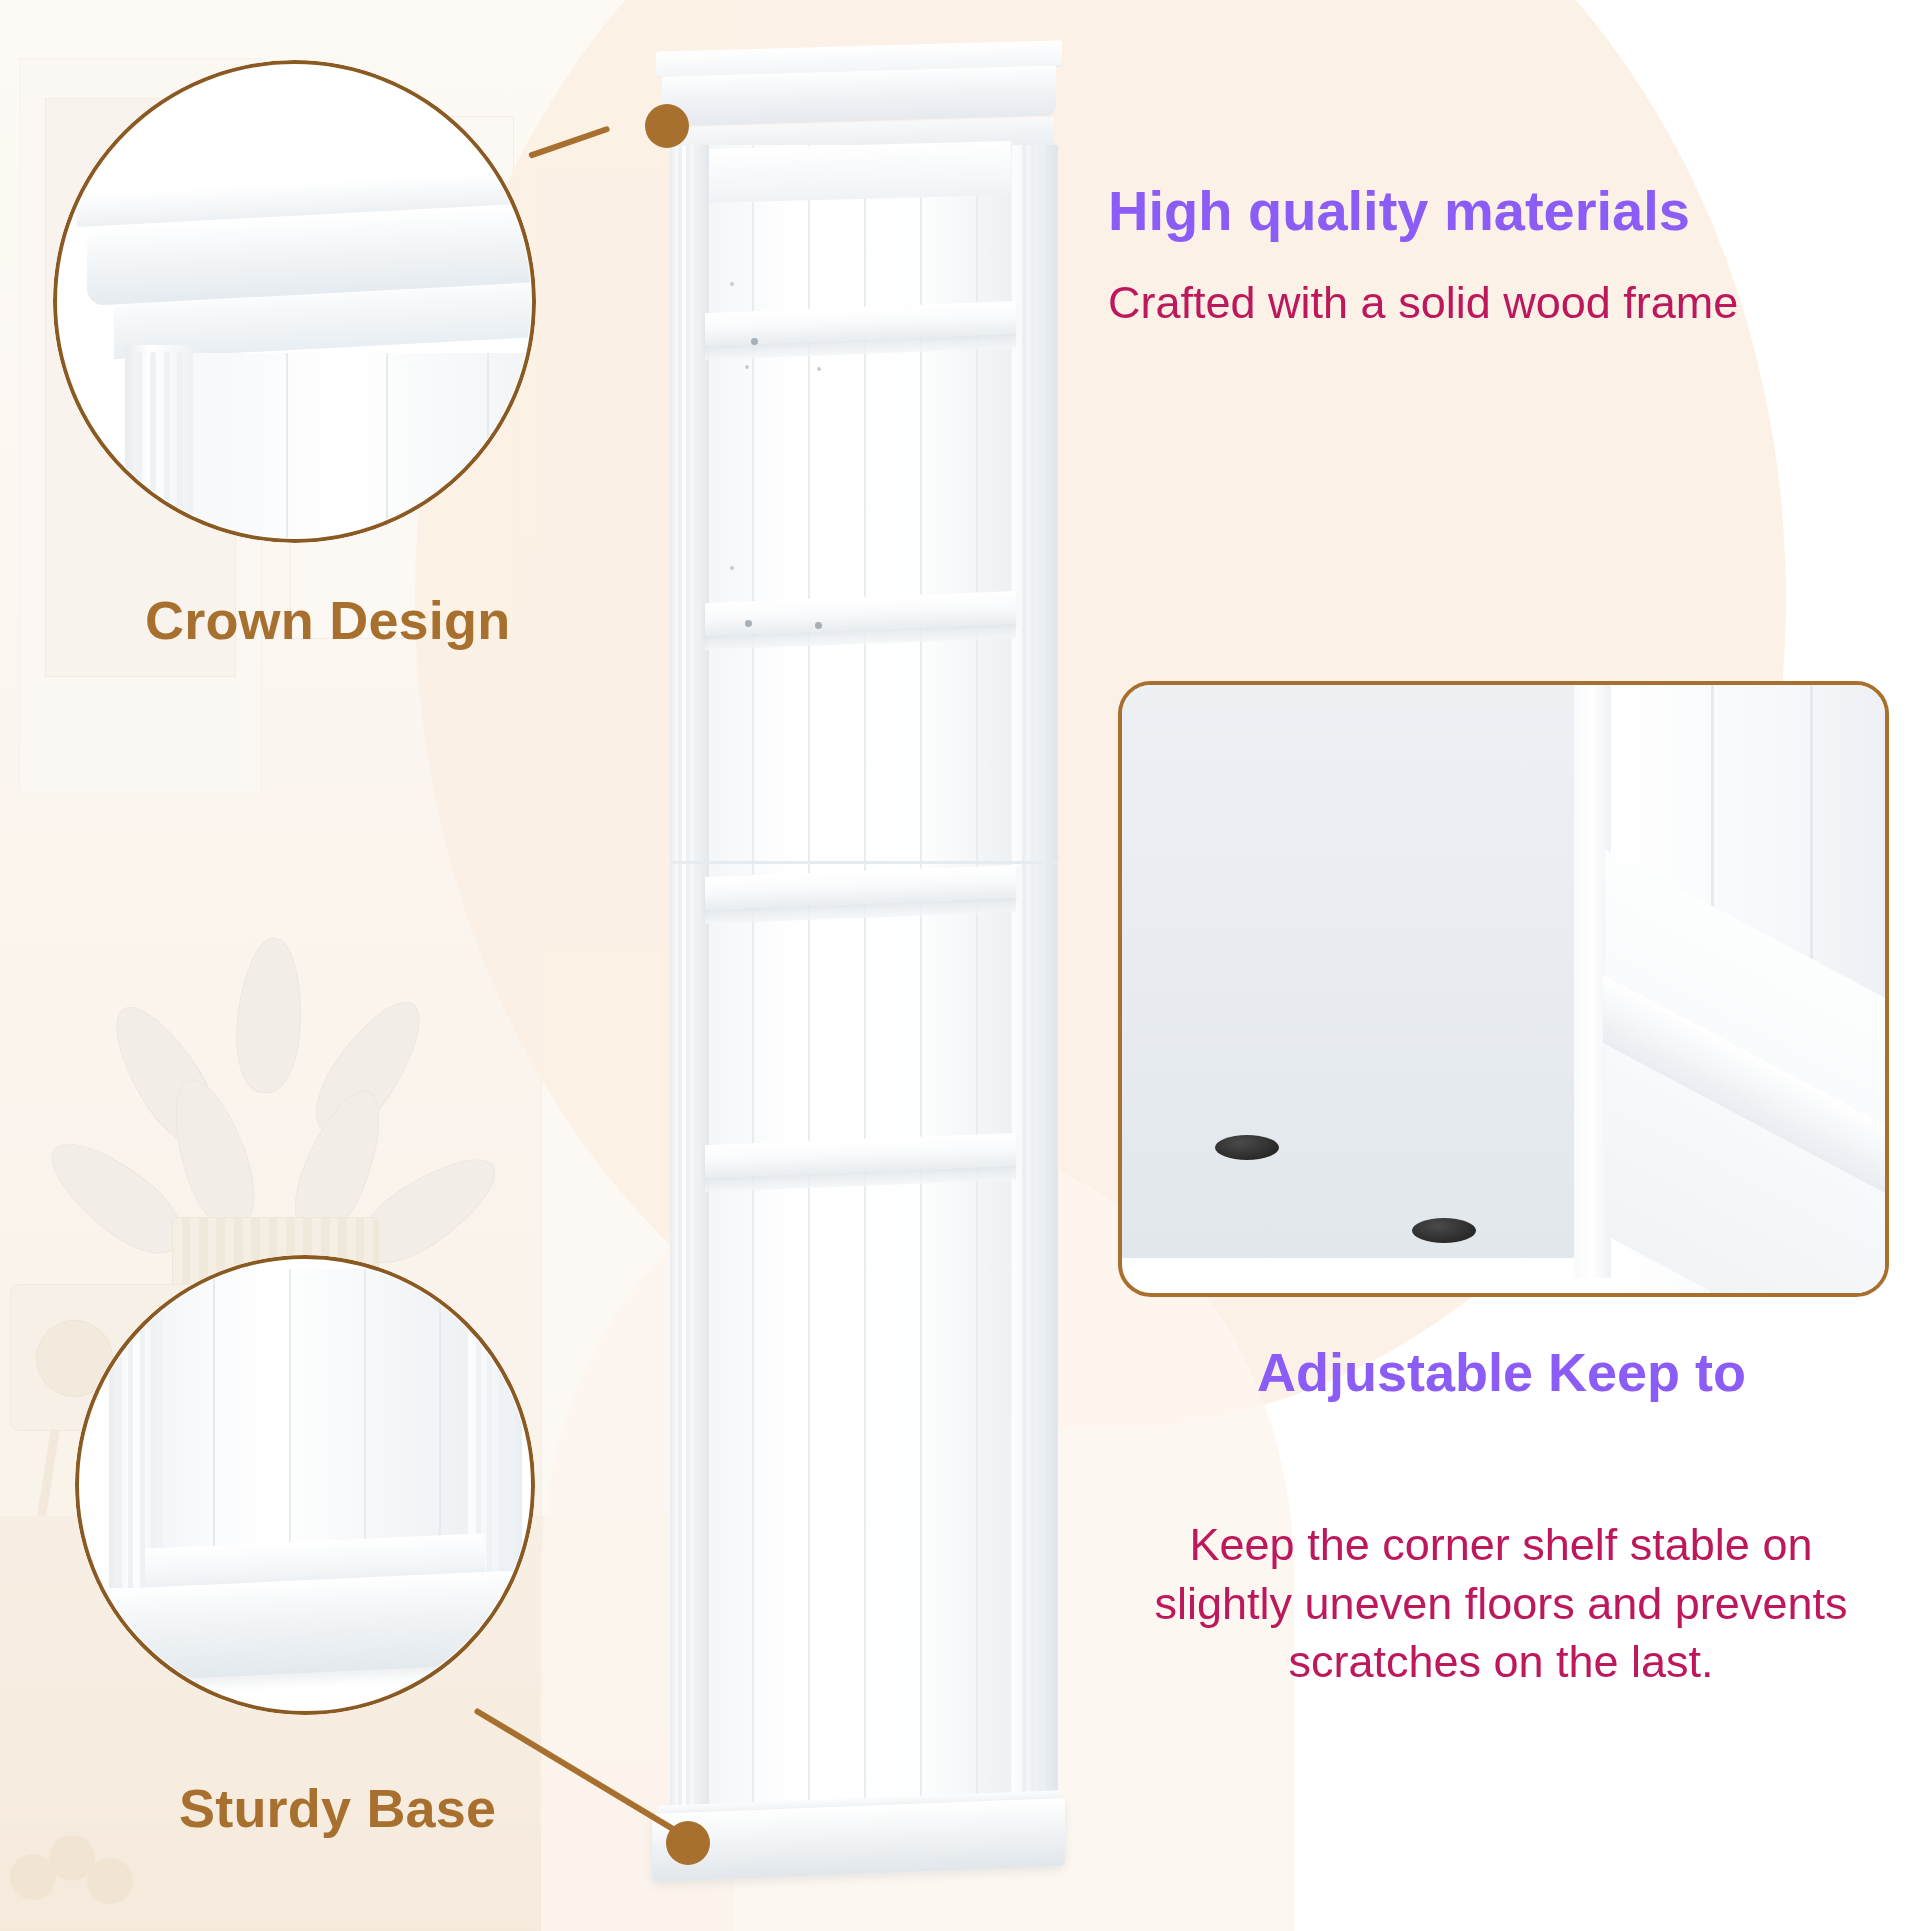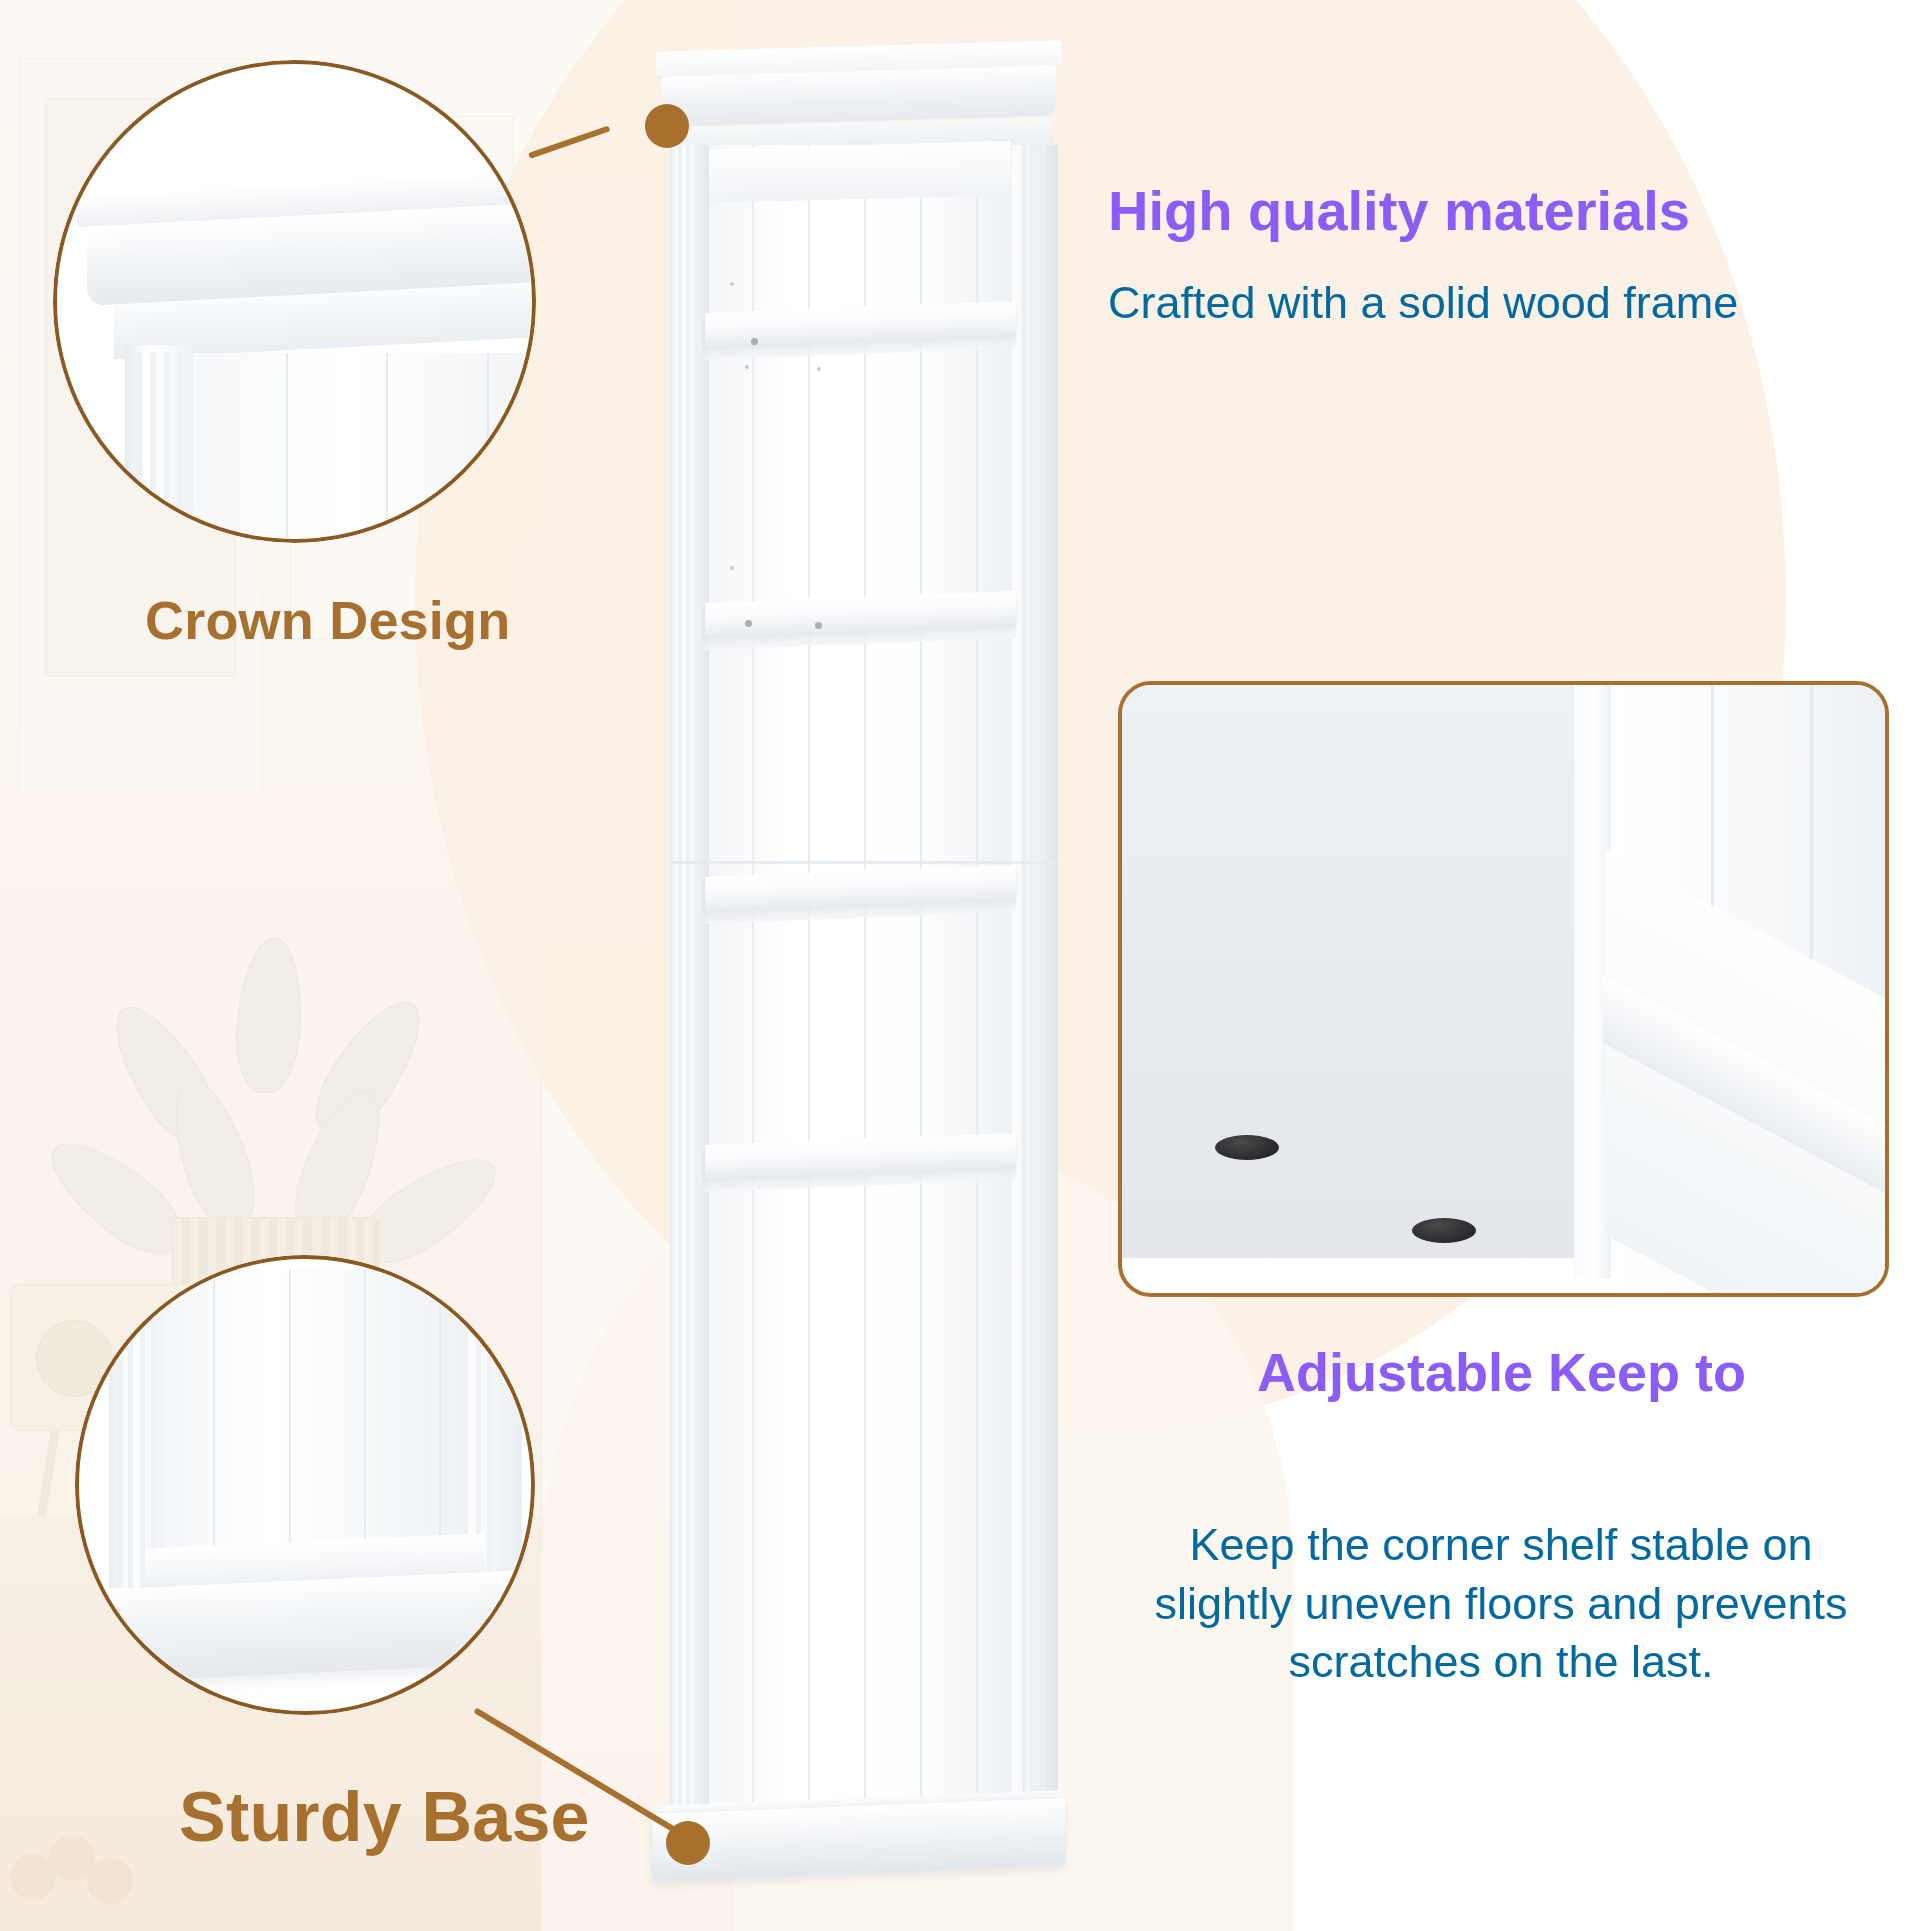--- a/index.html
+++ b/index.html
@@ -145,24 +145,24 @@
       background:radial-gradient(ellipse at 40% 30%,#4a4a4a,#1c1c1c);}
   #foot1{left:93px;top:450px;} #foot2{left:290px;top:533px;}
 
   
   .line{position:absolute;height:5.8px;background:#a8702e;border-radius:2.9px;transform-origin:0 50%;}
   .dot{position:absolute;width:44px;height:44px;border-radius:50%;background:#a8702e;}
 
   
   .capLabel{position:absolute;font-weight:bold;color:#a8702e;white-space:nowrap;letter-spacing:0.2px;}
   #crownLabel{left:145px;top:589px;font-size:54px;}
-  #baseLabel{left:179px;top:1777px;font-size:70px;}
+  #baseLabel{left:179px;top:1777px;font-size:54px;}
 
   .blockTitle{position:absolute;color:#8b5cf6;font-weight:bold;line-height:1.12;}
-  .blockBody{position:absolute;color:#0369a1;line-height:1.30;}
+  .blockBody{position:absolute;color:#be185d;line-height:1.30;}
 
   #hqTitle{left:1108px;top:180px;font-size:56px;}
   #hqBody{left:1108px;top:274px;width:801px;font-size:45px;}
 
   #afTitle{left:1096px;top:1342px;width:811px;font-size:54px;text-align:center;}
   #afBody{left:1086px;top:1516px;width:830px;font-size:45px;text-align:center;}
   .ln{display:block;}
 </style>
 </head>
 <body>

